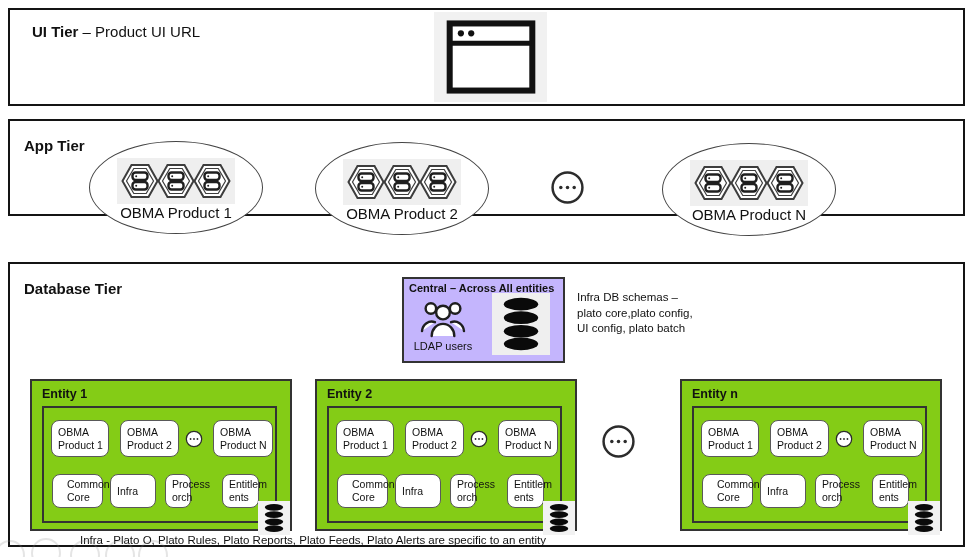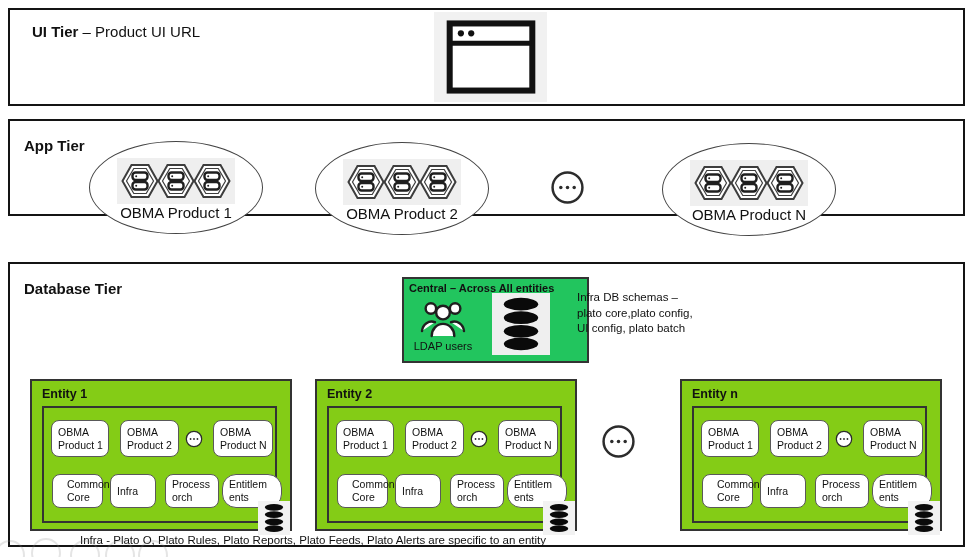--- a/index.html
+++ b/index.html
@@ -24,22 +24,22 @@
   #cluster-3{left:652px;top:22px;}
   .hex-strip{margin-top:16px;background:#efefef;padding:1px 3px;display:flex;align-items:center;}
   .hex{width:40px;height:44px;display:block;}
   .hex + .hex{margin-left:-4px;}
   .cluster-label{font-size:15px;margin-top:0px;white-space:nowrap;}
 
   .big-dots{position:absolute;width:35px;height:35px;}
   #app-dots{left:540px;top:49px;}
   #db-dots{left:591px;top:160px;}
 
-  .central-box{position:absolute;left:392px;top:13px;width:187px;height:86px;border:2px solid #333;
-               background:#22c55e;box-sizing:border-box;}
+  .central-box{position:absolute;left:392px;top:13px;width:163px;height:86px;border:2px solid #333;
+               background:#c4b5fd;box-sizing:border-box;}
   .central-title{font-size:11px;font-weight:bold;padding:3px 0 0 5px;white-space:nowrap;}
   .ldap{position:absolute;left:6px;top:19px;width:66px;text-align:center;}
   .ldap svg{width:50px;height:42px;display:block;margin:0 auto;}
   .ldap-label{font-size:11px;margin-top:0;}
   .central-db-tile{position:absolute;left:88px;top:14px;width:58px;height:62px;background:#efefef;
                    display:flex;align-items:center;justify-content:center;}
   .central-db-tile svg{width:40px;height:56px;}
 
   .schema-note{position:absolute;left:567px;top:26px;font-size:11.5px;line-height:15.5px;}
 
@@ -52,22 +52,22 @@
   .pbox,.mbox{position:absolute;border:1.5px solid #595959;border-radius:8px;font-size:10.5px;line-height:13px;
               display:flex;align-items:center;box-sizing:border-box;padding-left:6px;background:#fff;}
   .pbox{top:12px;height:37px;}
   .p1{left:7px;width:58px;}
   .p2{left:76px;width:59px;}
   .pN{left:169px;width:60px;}
   .mini-dots{position:absolute;left:141px;top:22px;width:18px;height:18px;}
   .mbox{top:66px;height:34px;}
   .m1{left:8px;width:51px;padding-left:14px;}
   .m2{left:66px;width:46px;}
-  .m3{left:121px;width:54px;}
-  .m4{left:178px;width:60px;border-radius:14px;}
+  .m3{left:121px;width:26px;}
+  .m4{left:178px;width:37px;}
   .entity-db{position:absolute;left:226px;top:120px;width:32px;height:34px;background:#f2f2f2;
              display:flex;align-items:center;justify-content:center;z-index:3;}
   .entity-db svg{width:24px;height:30px;}
 
   .footnote{position:absolute;left:26px;top:270px;font-size:11.5px;white-space:nowrap;margin-left:44px;}
 
   .wm{position:absolute;width:26px;height:26px;border:2px solid #8a8a8a;border-radius:50%;opacity:.22;}
 </style>
 </head>
 <body>

